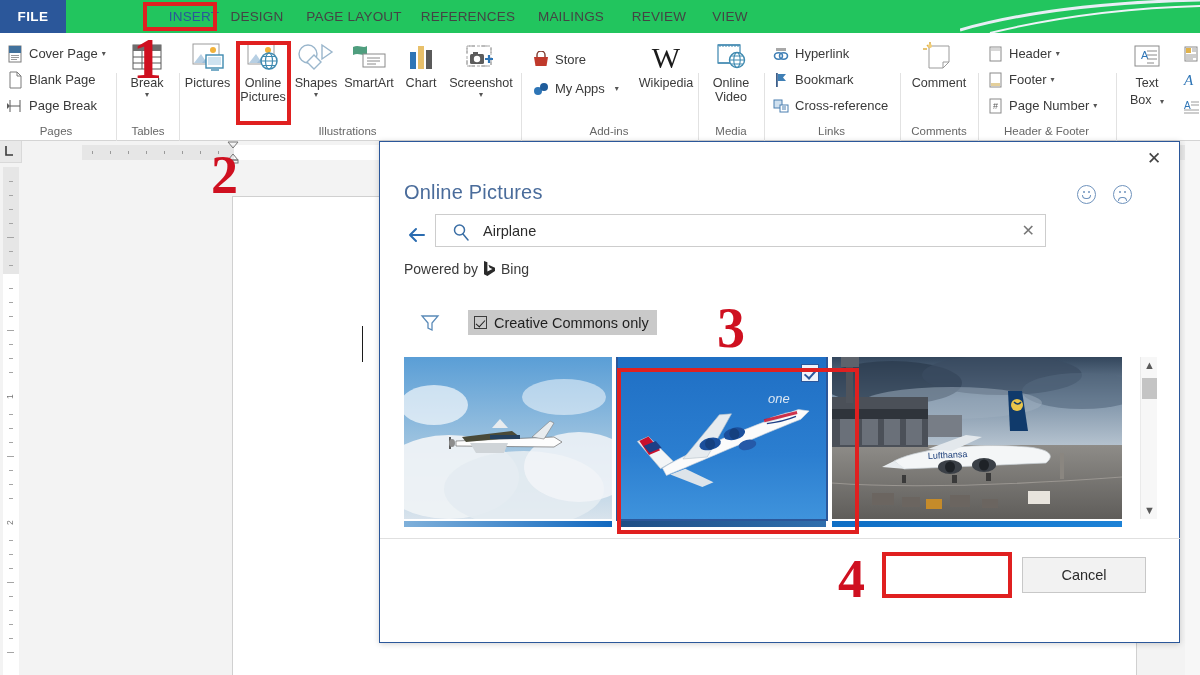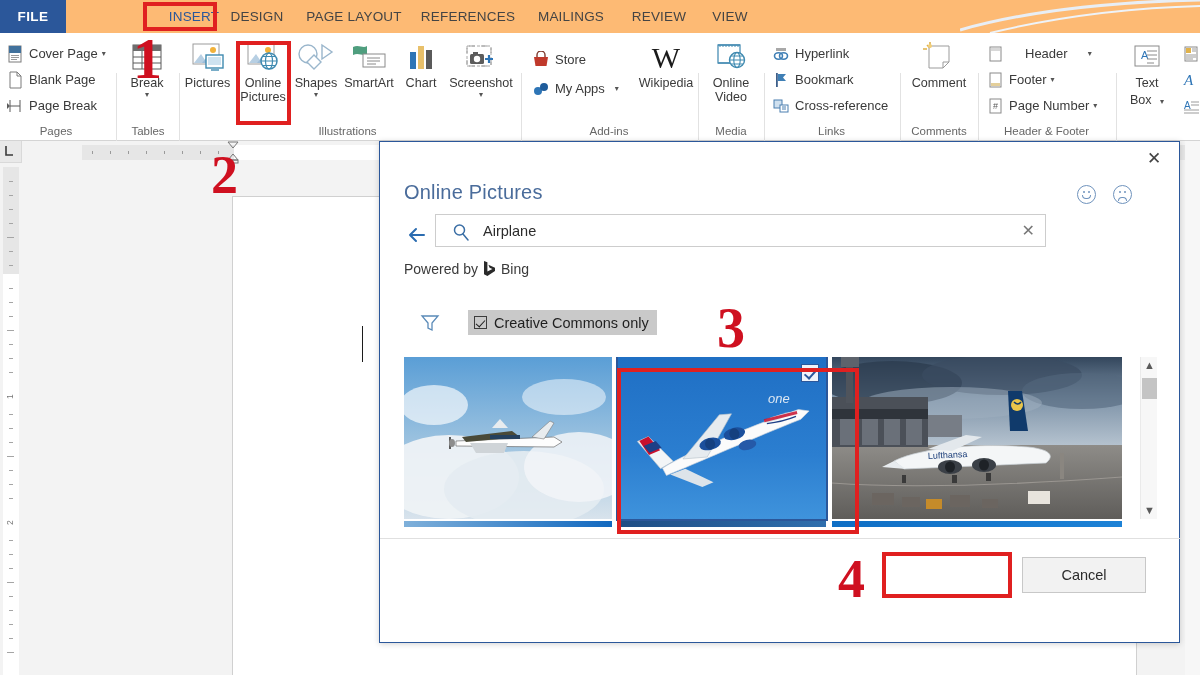--- a/index.html
+++ b/index.html
@@ -7,21 +7,21 @@
   body {
     font-family: "Liberation Sans", sans-serif;
     background:#ffffff;
     position:relative;
     -webkit-font-smoothing:antialiased;
   }
 
   
   #ribbon-tabs {
     position:absolute; left:0; top:0; width:1200px; height:33px;
-    background:#fdba74;
+    background:#22c55e;
     text-decoration:underline;
   }
   .tab {
     position:absolute; top:0; height:33px; line-height:33px;
     font-size:13.5px; color:#444444; letter-spacing:.2px;
     text-align:center; cursor:default; white-space:nowrap;
   }
   .tab.file {
     background:#2b579a; color:#ffffff; font-weight:600; letter-spacing:.4px;
   }
@@ -406,21 +406,21 @@
         <path d="M30 20h-6v6" fill="none" stroke="#9b9b9b"></path>
         <path d="M11 6l-3-3M11 3l0-3M8 7l-4 0" stroke="#e0b24a" stroke-width="1.6"></path>
         <circle cx="11" cy="4" r="2" fill="#f2cf7a"></circle>
       </svg>
     </div>
     <div class="lbl">Comment</div>
   </div>
   <div class="grp-label" style="left:902px;width:74px;">Comments</div>
   <div class="grp-sep" style="left:978px;"></div>
 
-  <div class="smallbtn" style="left:986px;top:8px;gap:16px;">
+  <div class="smallbtn" style="left:986px;top:8px;">
     <span class="ic">
       <svg width="18" height="18" viewBox="0 0 18 18">
         <rect x="4" y="2" width="11" height="14" fill="#fff" stroke="#8a8a8a"></rect>
         <rect x="5" y="3" width="9" height="3" fill="#d8d8d8"></rect>
       </svg>
     </span>
     <span class="cap">Header</span>
     <span class="caret">▾</span>
   </div>
   <div class="smallbtn" style="left:986px;top:34px;">

